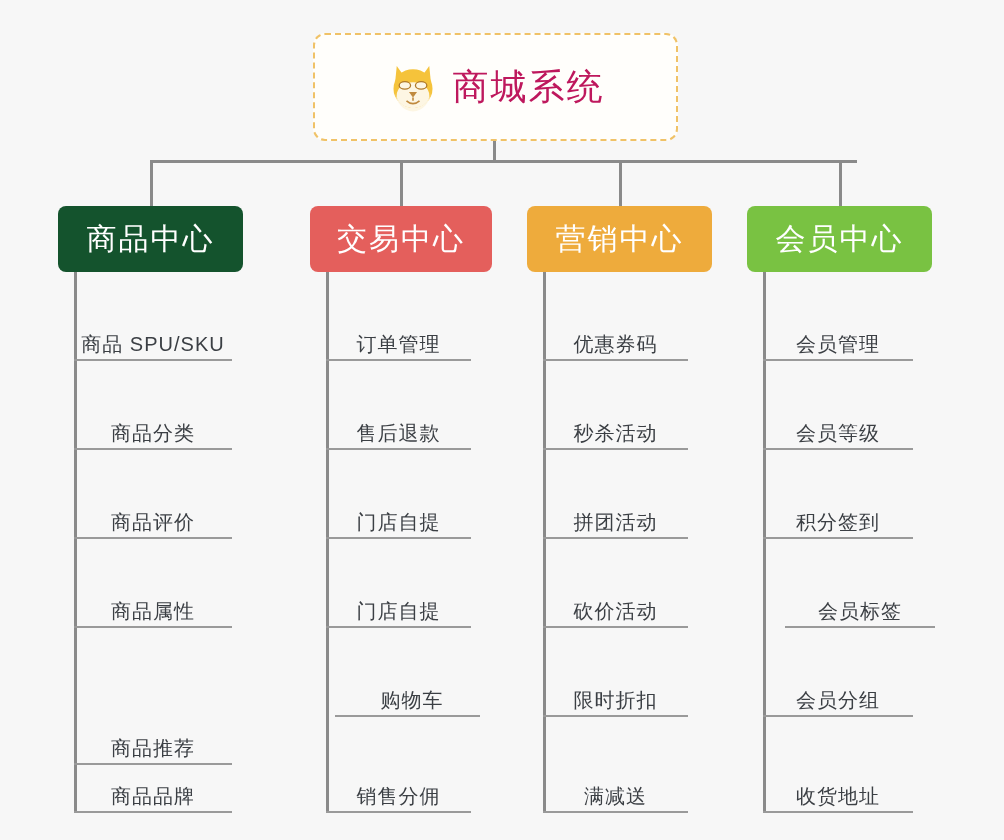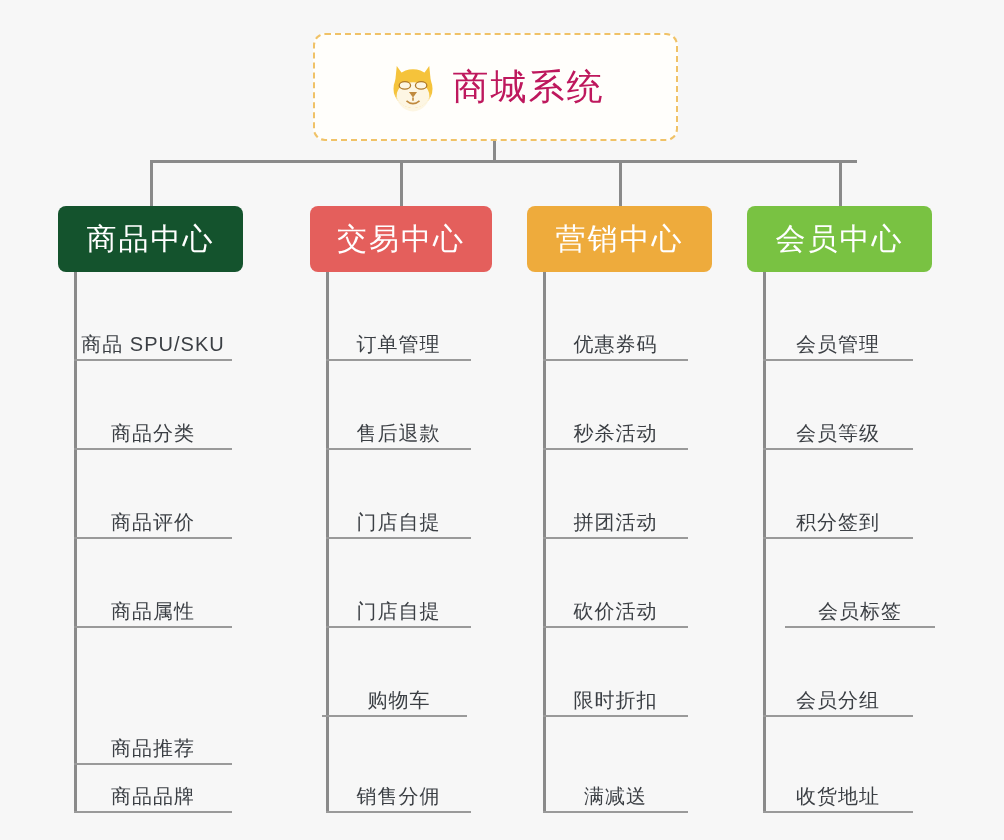--- a/index.html
+++ b/index.html
@@ -184,21 +184,21 @@
         </div>
         <div class="leaf-item" style="left: 16px; top: 89px; width: 145px;">
           <span class="leaf-label">售后退款</span>
         </div>
         <div class="leaf-item" style="left: 16px; top: 178px; width: 145px;">
           <span class="leaf-label">门店自提</span>
         </div>
         <div class="leaf-item" style="left: 16px; top: 267px; width: 145px;">
           <span class="leaf-label">门店自提</span>
         </div>
-        <div class="leaf-item" style="left: 12px; top: 356px; width: 145px; padding-left: 9px;">
+        <div class="leaf-item" style="left: 25px; top: 356px; width: 145px; padding-left: 9px;">
           <span class="leaf-label">购物车</span>
         </div>
         <div class="leaf-item" style="left: 16px; top: 452px; width: 145px;">
           <span class="leaf-label">销售分佣</span>
         </div>
       </div>
     </div>
     <div class="trunk trunk-drop" style="left: 619px;"></div>
     <div class="branch" style="left: 527px; width: 168px;">
       <div class="branch-header" style="background: rgb(238, 171, 60); width: 185px;">营销中心</div>

